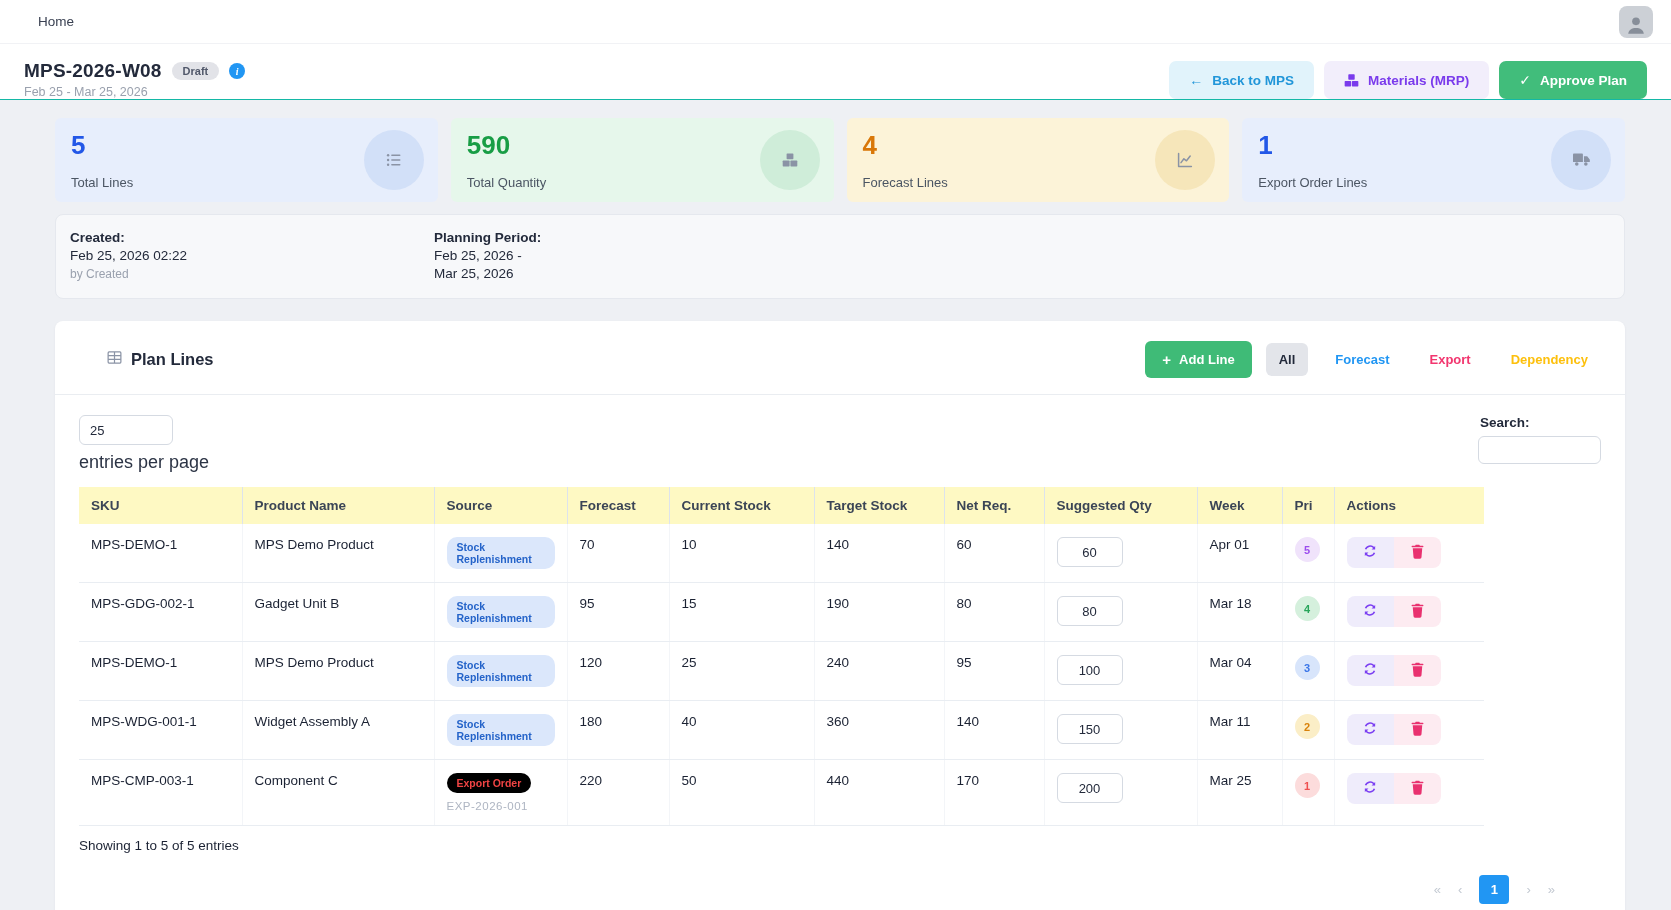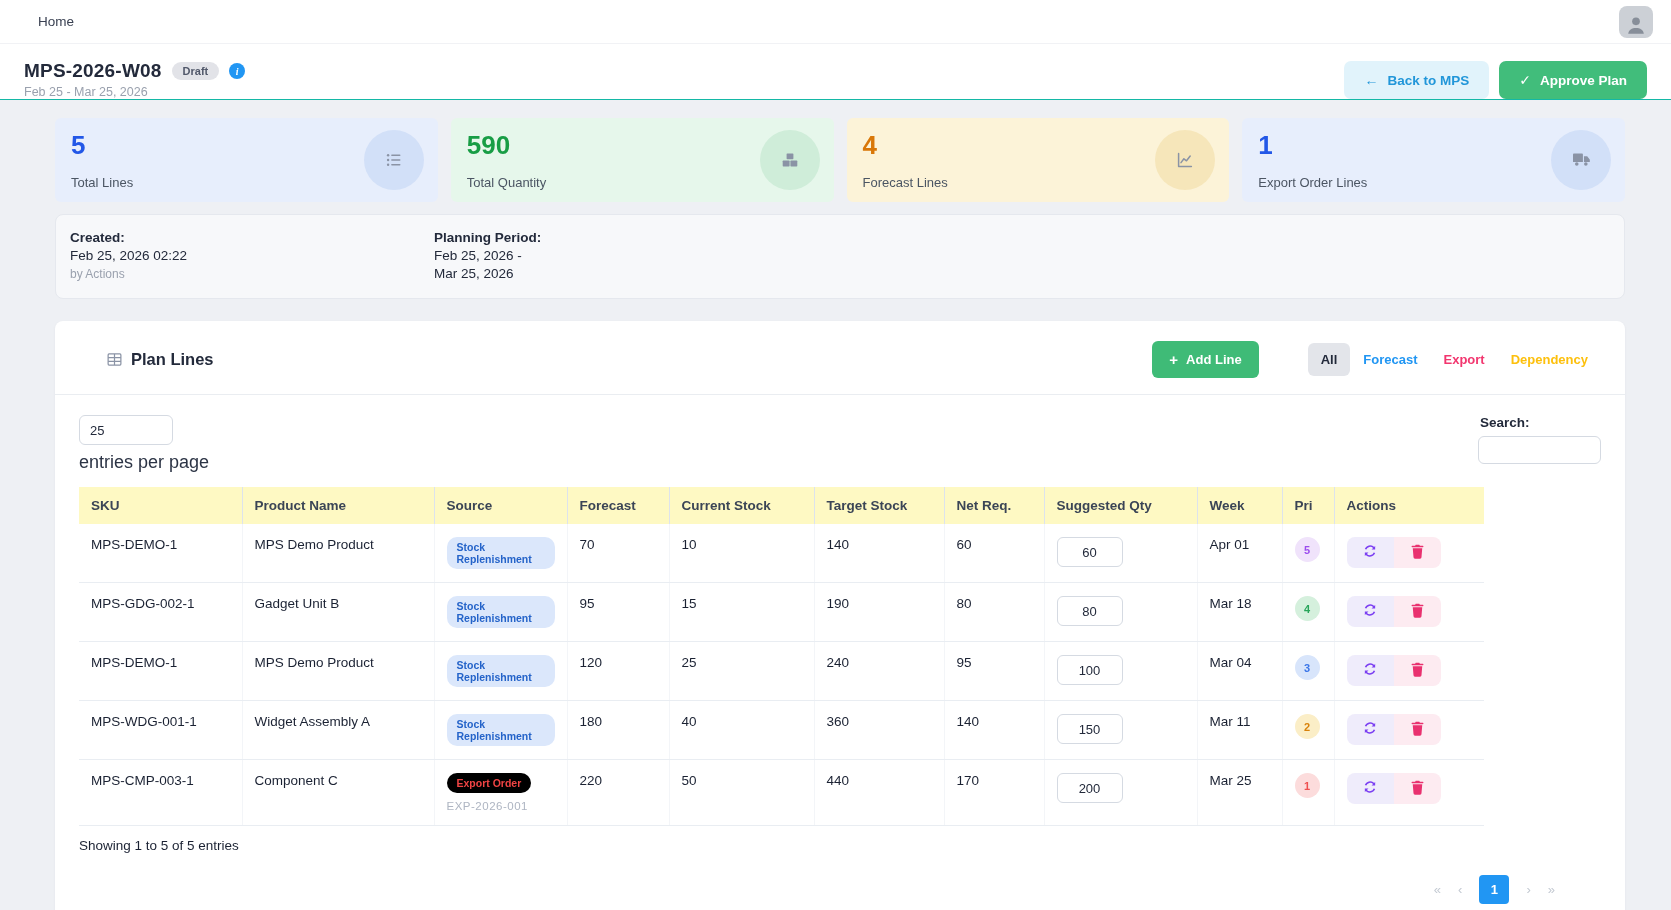--- a/index.html
+++ b/index.html
@@ -47,21 +47,21 @@
                 height:85px; display:flex; padding:14px 14px; }
   .meta-col1 { width:364px; }
   .meta-label { font-size:13.5px; font-weight:700; color:#232a3b; line-height:1.35; }
   .meta-value { font-size:13.5px; color:#232a3b; line-height:1.35; }
   .meta-muted { font-size:12px; color:#9aa1ae; margin-top:2px; }
 
   .main-panel { margin-top:22px; background:#fff; border-radius:8px; box-shadow:0 1px 3px rgba(20,30,60,.05);
                 padding-bottom:26px; }
   .panel-head { display:flex; align-items:center; justify-content:space-between; padding:20px 24px 16px; 
                 border-bottom:1px solid #eaedf1; }
-  .panel-title { display:flex; align-items:center; gap:9px; font-size:16.5px; font-weight:700; color:#232a3b;padding-left:28px; }
+  .panel-title { display:flex; align-items:flex-start; gap:9px; font-size:16.5px; font-weight:700; color:#232a3b;padding-left:28px; }
   .panel-title .ticon { color:#8a93a5; display:flex; }
   .panel-actions { display:flex; align-items:center; gap:14px; }
   .add-btn { border:none; border-radius:6px; height:37px; padding:0 17px; font-size:13px; font-weight:600;
              color:#fff; display:flex; align-items:center; gap:8px; cursor:pointer; font-family:inherit; }
   .filter-btn { border:none; background:transparent; border-radius:6px; height:33px; padding:0 13px;
                 font-size:13px; font-weight:700; cursor:pointer; font-family:inherit; }
 
   .controls { display:flex; justify-content:space-between; padding:20px 24px 0; }
   .page-size-box { width:94px; height:30px; border:1px solid #d5dae2; border-radius:6px; font-size:13px;
                    color:#232a3b; padding:0 10px; font-family:inherit; background:#fff; }
@@ -120,20 +120,30 @@
         <span class="status-badge">Draft</span>
         <span class="info-icon">i</span>
       </div>
       <span class="page-subtitle">Feb 25 - Mar 25, 2026</span>
     </div>
     <div class="ph-right">
       <button class="hbtn" id="btn-back" style="background: rgb(225, 243, 251); color: rgb(33, 150, 217);">
         <span class="bicon">←</span>
         <span>Back to MPS</span>
       </button>
+      <button class="hbtn" id="btn-materials" style="background: rgb(242, 238, 251); color: rgb(122, 59, 236);">
+        <span class="bicon">
+            <svg viewBox="0 0 16 16" width="15" height="15" fill="currentColor">
+              <rect x="4.6" y="1.4" width="6.8" height="5.8" rx=".7"></rect>
+              <rect x=".7" y="8.6" width="6.9" height="5.8" rx=".7"></rect>
+              <rect x="8.4" y="8.6" width="6.9" height="5.8" rx=".7"></rect>
+            </svg>
+          </span>
+        <span>Materials (MRP)</span>
+      </button>
       <button class="hbtn" id="btn-approve" style="background: rgb(65, 189, 123); color: rgb(255, 255, 255);">
         <span class="bicon">✓</span>
         <span>Approve Plan</span>
       </button>
     </div>
   </div>
 
   <div class="content">
 
     <div class="stats-row" id="stats-row">
@@ -183,21 +193,21 @@
               <circle cx="13.6" cy="11.3" r="1.9"></circle>
             </svg>
           </div>
         </div>
       </div>
 
     <div class="meta-panel">
       <div class="meta-col1">
         <div class="meta-label">Created:</div>
         <div class="meta-value">Feb 25, 2026 02:22</div>
-        <div class="meta-muted">by Actions</div>
+        <div class="meta-muted">by Created</div>
       </div>
       <div class="meta-col2">
         <div class="meta-label">Planning Period:</div>
         <div class="meta-value">Feb 25, 2026 -</div>
         <div class="meta-value">Mar 25, 2026</div>
       </div>
     </div>
 
     <div class="main-panel">
       <div class="panel-head">
@@ -208,21 +218,21 @@
                 <path d="M1.2 6h13.6M1.2 9.9h13.6M8 2.1v11.8"></path>
               </svg>
             </span>
           <span>Plan Lines</span>
         </div>
         <div class="panel-actions">
           <button class="add-btn" id="btn-add-line" style="background: rgb(63, 187, 119);">
             <span style="font-size:15px;">+</span>
             <span>Add Line</span>
           </button>
-          <div id="filter-group" style="display:flex;margin-left:35px;">
+          <div id="filter-group" style="display:flex;gap:14px;">
               <button class="filter-btn" style="background: rgb(227, 229, 234); color: rgb(34, 41, 58);">All</button>
               <button class="filter-btn" style="background: transparent; color: rgb(33, 150, 243);">Forecast</button>
               <button class="filter-btn" style="background: transparent; color: rgb(242, 54, 111);">Export</button>
               <button class="filter-btn" style="background: transparent; color: rgb(253, 192, 13);">Dependency</button>
             </div>
         </div>
       </div>
 
       <div class="controls">
         <div>

